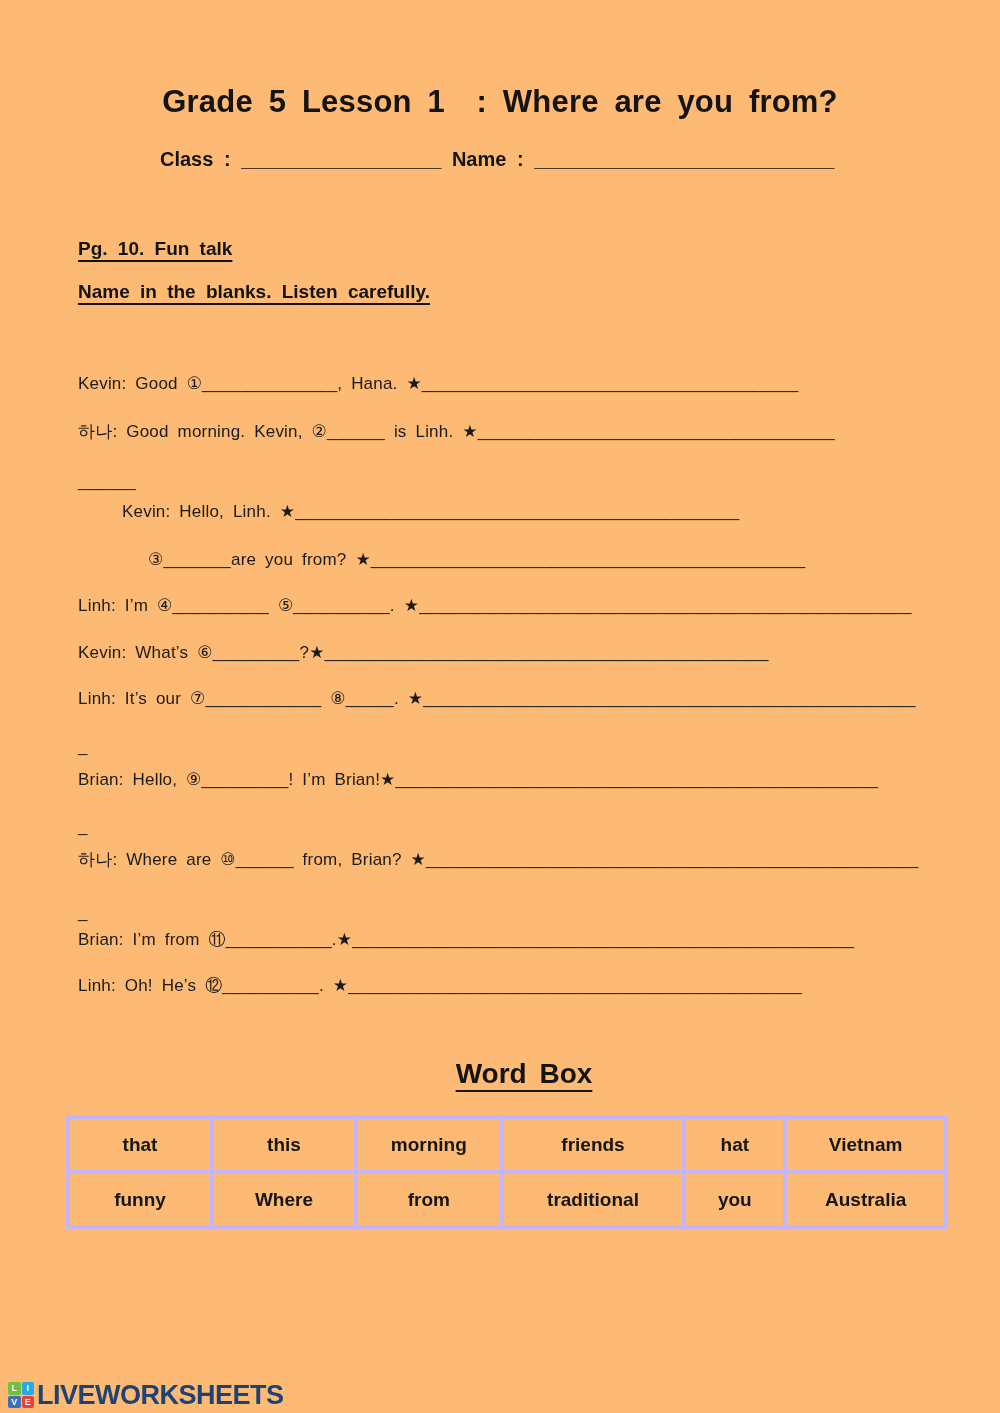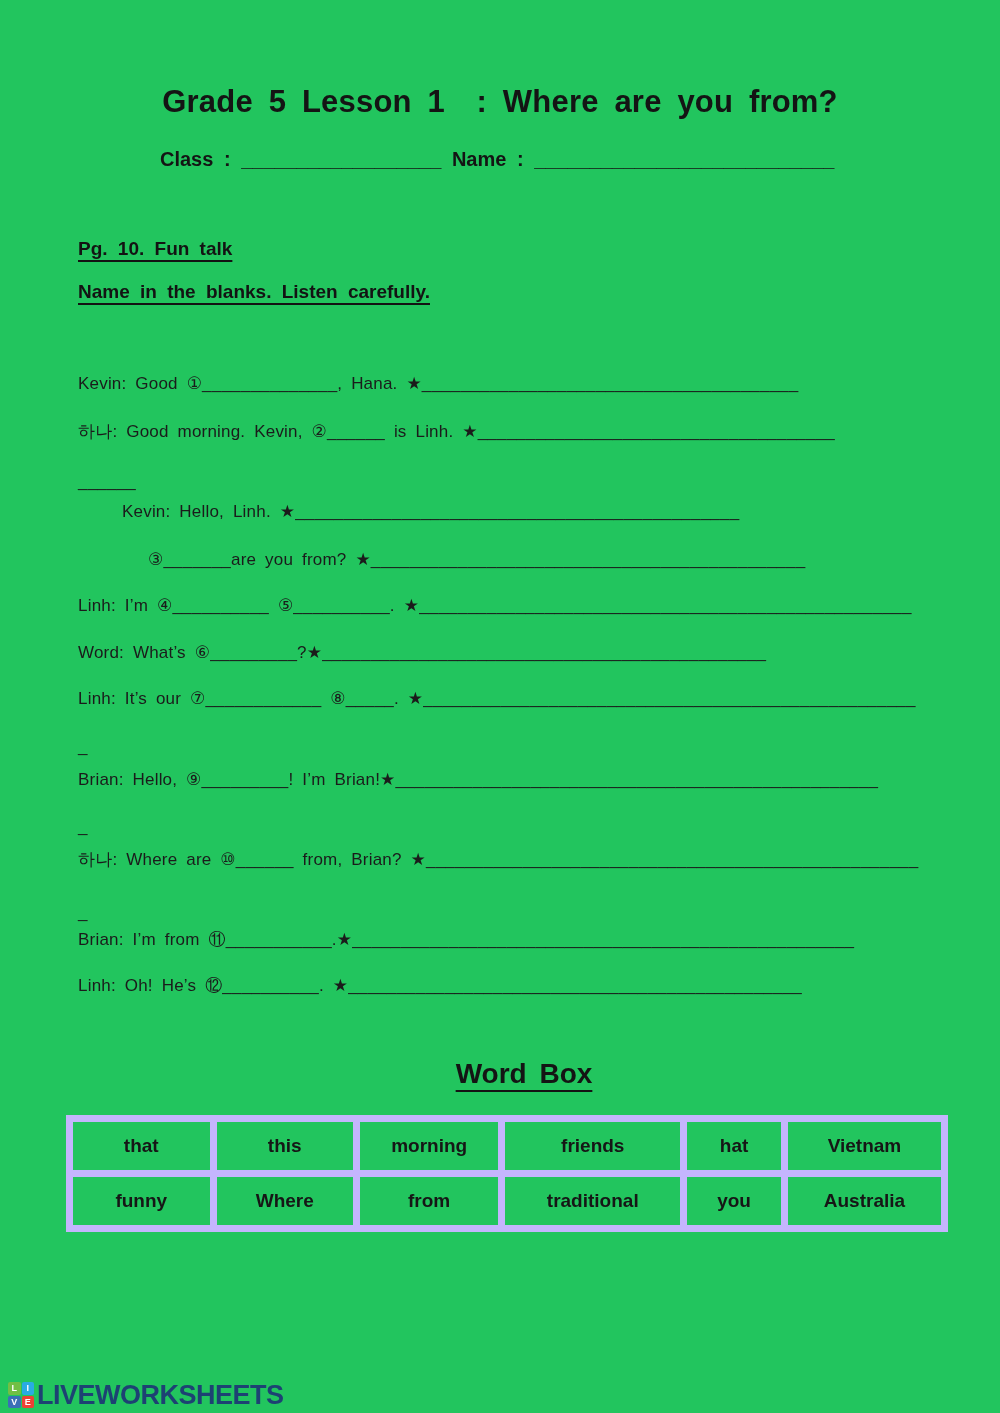--- a/index.html
+++ b/index.html
@@ -2,21 +2,21 @@
 <html><head>
 <meta charset="utf-8">
 <style>
   * { margin: 0; padding: 0; box-sizing: border-box; }
   html, body { background: #ffffff; }
   .page {
     position: relative;
     width: 1000px;
     height: 1413px;
     margin: 0 auto;
-    background: #22c55e;
+    background: #fdba74;
     overflow: hidden;
     font-family: "Liberation Sans", "DejaVu Sans", sans-serif;
     color: #161616;
   }
   .abs { position: absolute; white-space: pre; }
 
   .doc-title {
     left: 0; right: 0; top: 84px;
     text-align: center;
     font-size: 31px;
@@ -62,21 +62,21 @@
     padding-left: 48px;
   }
   table.wordbox {
     position: absolute;
     left: 66px; top: 1115px;
     width: 882px;
     border-collapse: collapse;
     table-layout: fixed;
   }
   table.wordbox td {
-    border: 7px solid #c4b5fd;
+    border: 4px solid #c4b5fd;
     height: 55px;
     text-align: center;
     vertical-align: middle;
     font-size: 19px;
     font-weight: bold;
     color: #161616;
   }
   .footer { position: absolute; left: 8px; top: 1380px; height: 28px; }
   .logo {
     position: absolute; left: 0; top: 2px;
@@ -111,21 +111,21 @@
 
   <div class="abs sec-heading" style="top:238px;">Pg. 10. Fun talk</div>
   <div class="abs sec-heading" style="top:281px;">Name in the blanks. Listen carefully.</div>
 
   <div class="abs dline" style="top:372px; left:78px;">Kevin: Good ①______________, Hana. ★_______________________________________</div>
   <div class="abs dline" style="top:420px; left:78px;">하나: Good morning. Kevin, ②______ is Linh. ★_____________________________________</div>
   <div class="abs dline" style="top:470px; left:78px;">______</div>
   <div class="abs dline" style="top:500px; left:78px;margin-left:44px;">Kevin: Hello, Linh. ★______________________________________________</div>
   <div class="abs dline" style="top:548px; left:148px;">③_______are you from? ★_____________________________________________</div>
   <div class="abs dline" style="top:594px; left:78px;">Linh: I’m ④__________ ⑤__________. ★___________________________________________________</div>
-  <div class="abs dline" style="top:641px; left:78px;">Word: What’s ⑥_________?★______________________________________________</div>
+  <div class="abs dline" style="top:641px; left:78px;">Kevin: What’s ⑥_________?★______________________________________________</div>
   <div class="abs dline" style="top:687px; left:78px;">Linh: It’s our ⑦____________ ⑧_____. ★___________________________________________________</div>
   <div class="abs dline" style="top:735px; left:78px;">_</div>
   <div class="abs dline" style="top:768px; left:78px;">Brian: Hello, ⑨_________! I’m Brian!★__________________________________________________</div>
   <div class="abs dline" style="top:815px; left:78px;">_</div>
   <div class="abs dline" style="top:848px; left:78px;text-align:right;">하나: Where are ⑩______ from, Brian? ★___________________________________________________</div>
   <div class="abs dline" style="top:901px; left:78px;">_</div>
   <div class="abs dline" style="top:928px; left:78px;">Brian: I’m from ⑪___________.★____________________________________________________</div>
   <div class="abs dline" style="top:974px; left:78px;">Linh: Oh! He’s ⑫__________. ★_______________________________________________</div>
 
   <div class="abs wordbox-title">Word Box</div>

